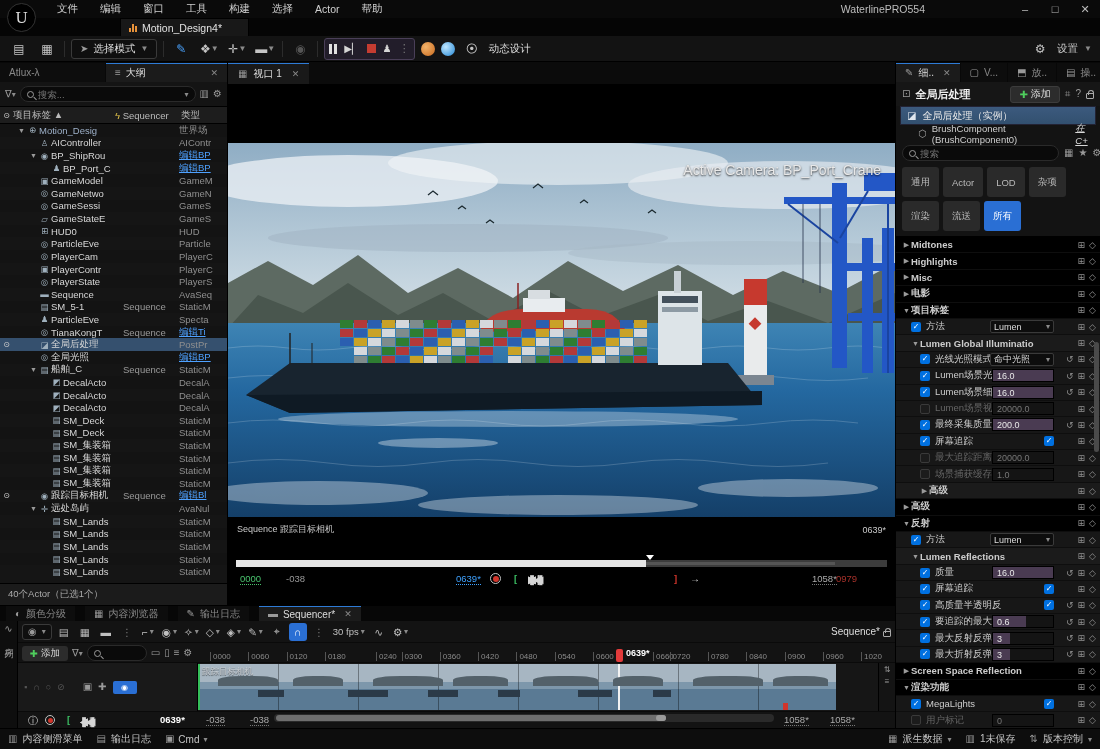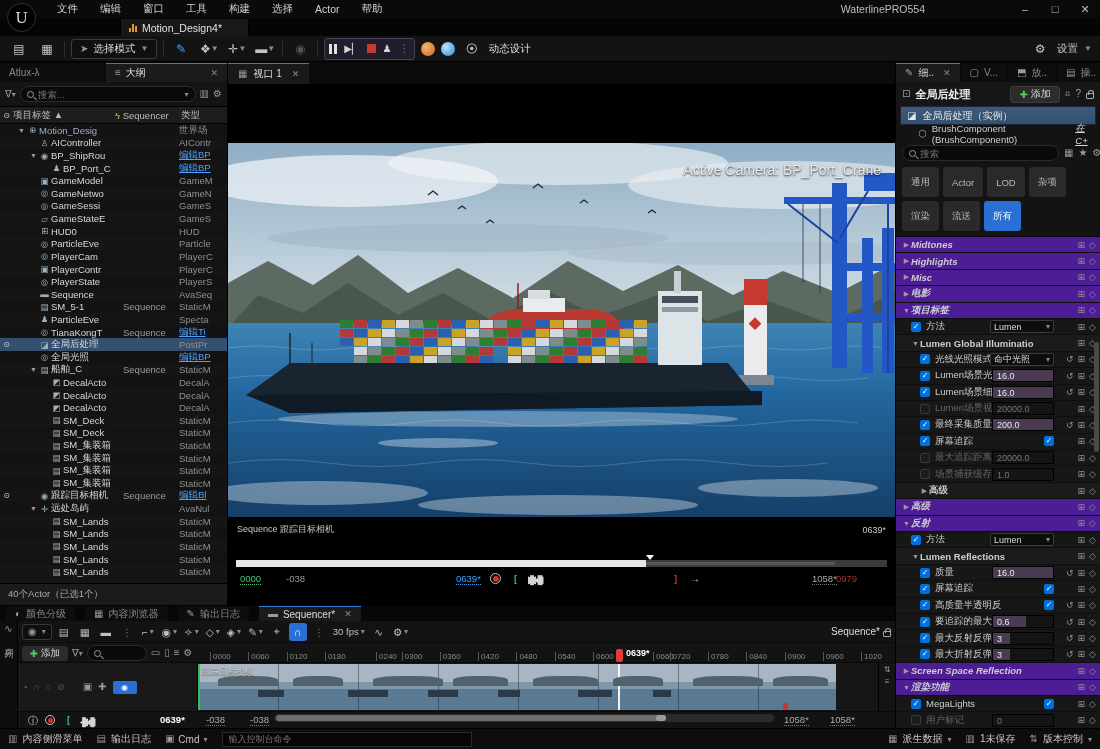--- a/index.html
+++ b/index.html
@@ -91,21 +91,21 @@
   .plus-g{color:#4fce5d;font-weight:bold;}
   #det-instance{height:19px;margin:0 4px;background:linear-gradient(#3c5a7e,#32506f);border:1px solid #223;display:flex;align-items:center;gap:6px;padding:0 6px;color:#e8e8e8;font-size:10px;}
   #det-comp{height:17px;display:flex;align-items:center;gap:5px;padding:0 6px 0 22px;font-size:9.5px;color:#cfcfcf;}
   #det-comp .cpp{color:#d8d8d8;font-style:italic;text-decoration:underline;margin-left:auto;}
   #det-search{height:22px;display:flex;align-items:center;gap:5px;padding:0 6px;}
   #det-chips{display:flex;flex-wrap:wrap;gap:4px;padding:3px 6px 5px;}
   .chip{height:30px;display:flex;align-items:center;padding:0 9px;background:#2a2a2a;border-radius:3px;color:#b9b9b9;font-size:9.5px;}
   .chip.on{background:#2a6fd4;color:#fff;}
   #det-rows{flex:1;overflow:hidden;border-top:1px solid #000;}
   .drow{height:16.4px;display:flex;align-items:center;font-size:9.5px;white-space:nowrap;border-bottom:1px solid #0e0e0e;}
-  .drow.s0{background:#4c1d95;color:#e2e2e2;font-style:italic;}
+  .drow.s0{background:#000000;color:#e2e2e2;}
   .drow.s1{background:#1b1b1b;color:#d5d5d5;}
   .drow.prop{background:#171717;}
   .drow .lbl{color:#cdcdcd;overflow:hidden;flex:1;}
   .drow .lbl.dim,.drow.dim .lbl{color:#666;}
   .cb{width:10px;height:10px;flex:none;border-radius:2px;margin-right:5px;background:#0070e0;color:#fff;font-size:8px;line-height:10px;text-align:center;}
   .cb.off{background:#1c1c1c;border:1px solid #3a3a3a;}
   .dd{width:64px;height:13px;flex:none;background:#0d0d0d;border:1px solid #3a3a3a;border-radius:2px;display:flex;align-items:center;padding:0 3px;color:#ddd;font-size:9px;justify-content:space-between;}
   .val{width:62px;height:13px;flex:none;background:#141414;border:1px solid #000;position:relative;overflow:hidden;}
   .val .fl{position:absolute;left:0;top:0;bottom:0;background:#4a3b52;}
   .val .tx{position:relative;color:#e8e8e8;font-size:9px;padding-left:4px;line-height:13px;}
@@ -1378,23 +1378,20 @@
       </span>
     <span class="row" style="gap:5px">
         <span class="ico">▤</span>
         <span>输出日志</span>
       </span>
     <span class="row" style="gap:4px">
         <span class="ico">▣</span>
         <span>Cmd</span>
         <span class="dd-caret">▾</span>
       </span>
-    <span id="console">
-        <input placeholder="输入控制台命令" style="">
-      </span>
     <span class="grow"></span>
     <span class="row" style="gap:5px">
         <span class="ico">▦</span>
         <span>派生数据</span>
         <span class="dd-caret">▾</span>
       </span>
     <span class="row" style="gap:5px">
         <span class="ico">▥</span>
         <span>1未保存</span>
       </span>

